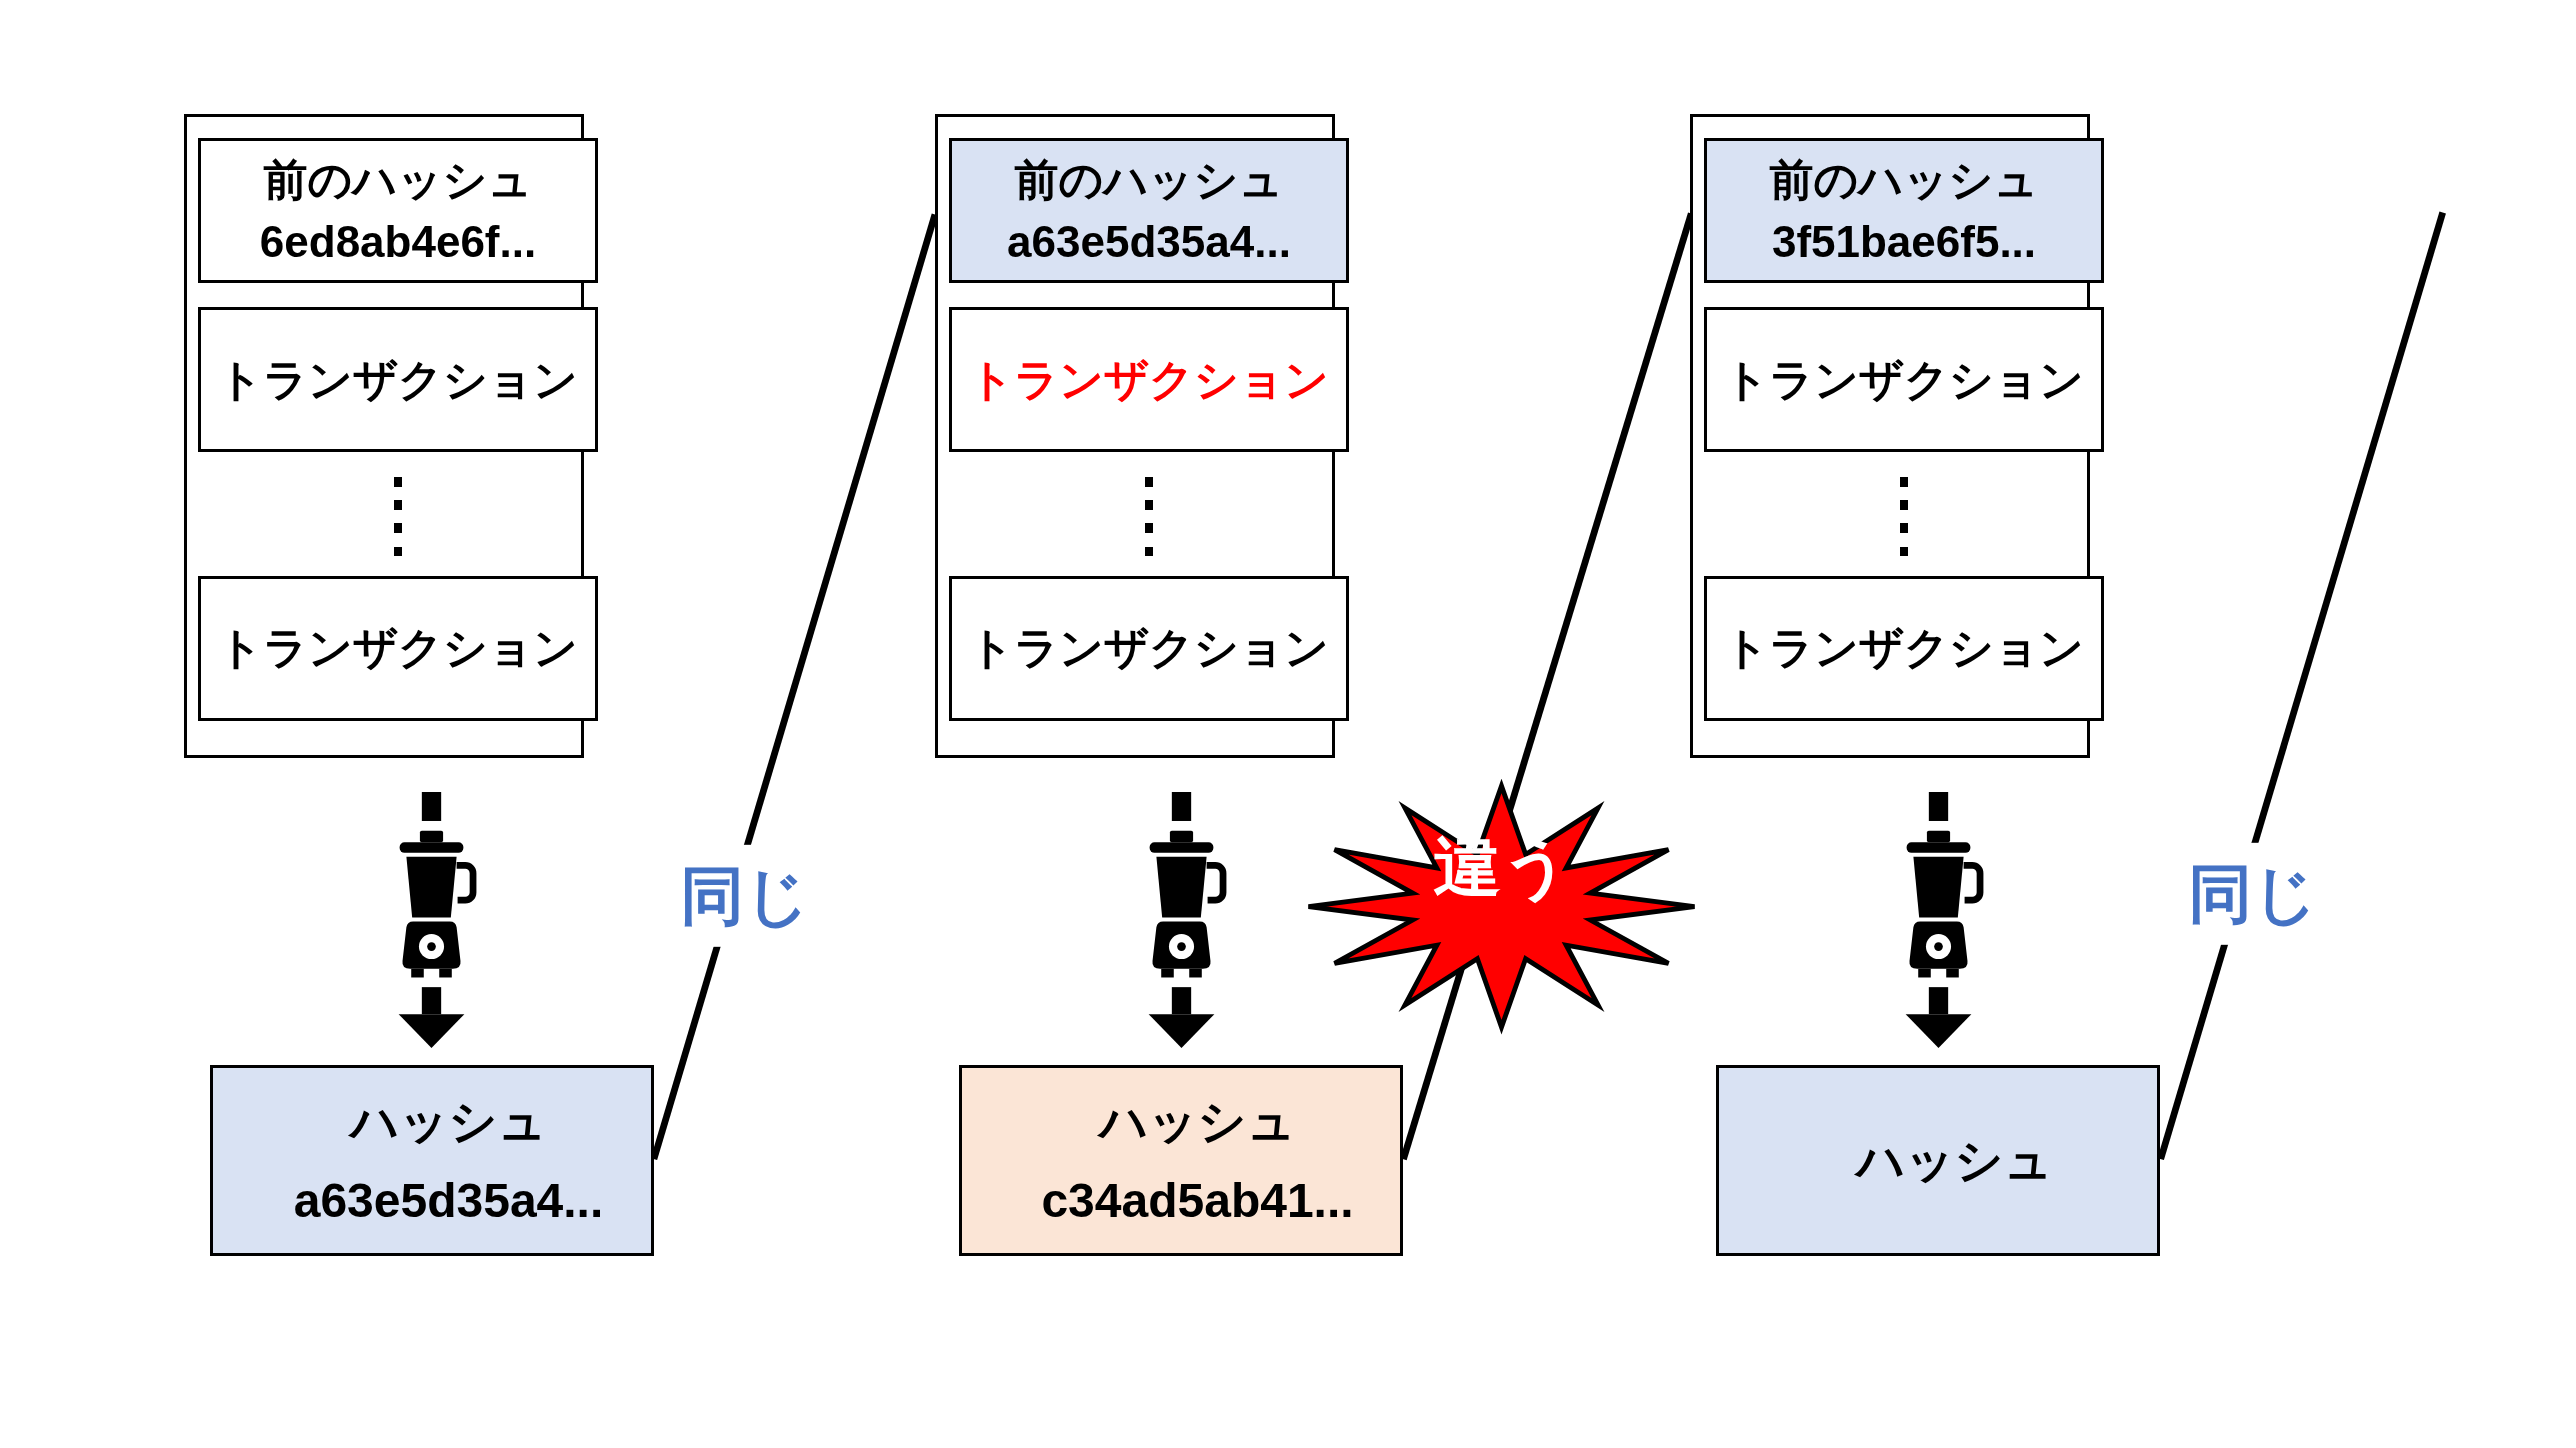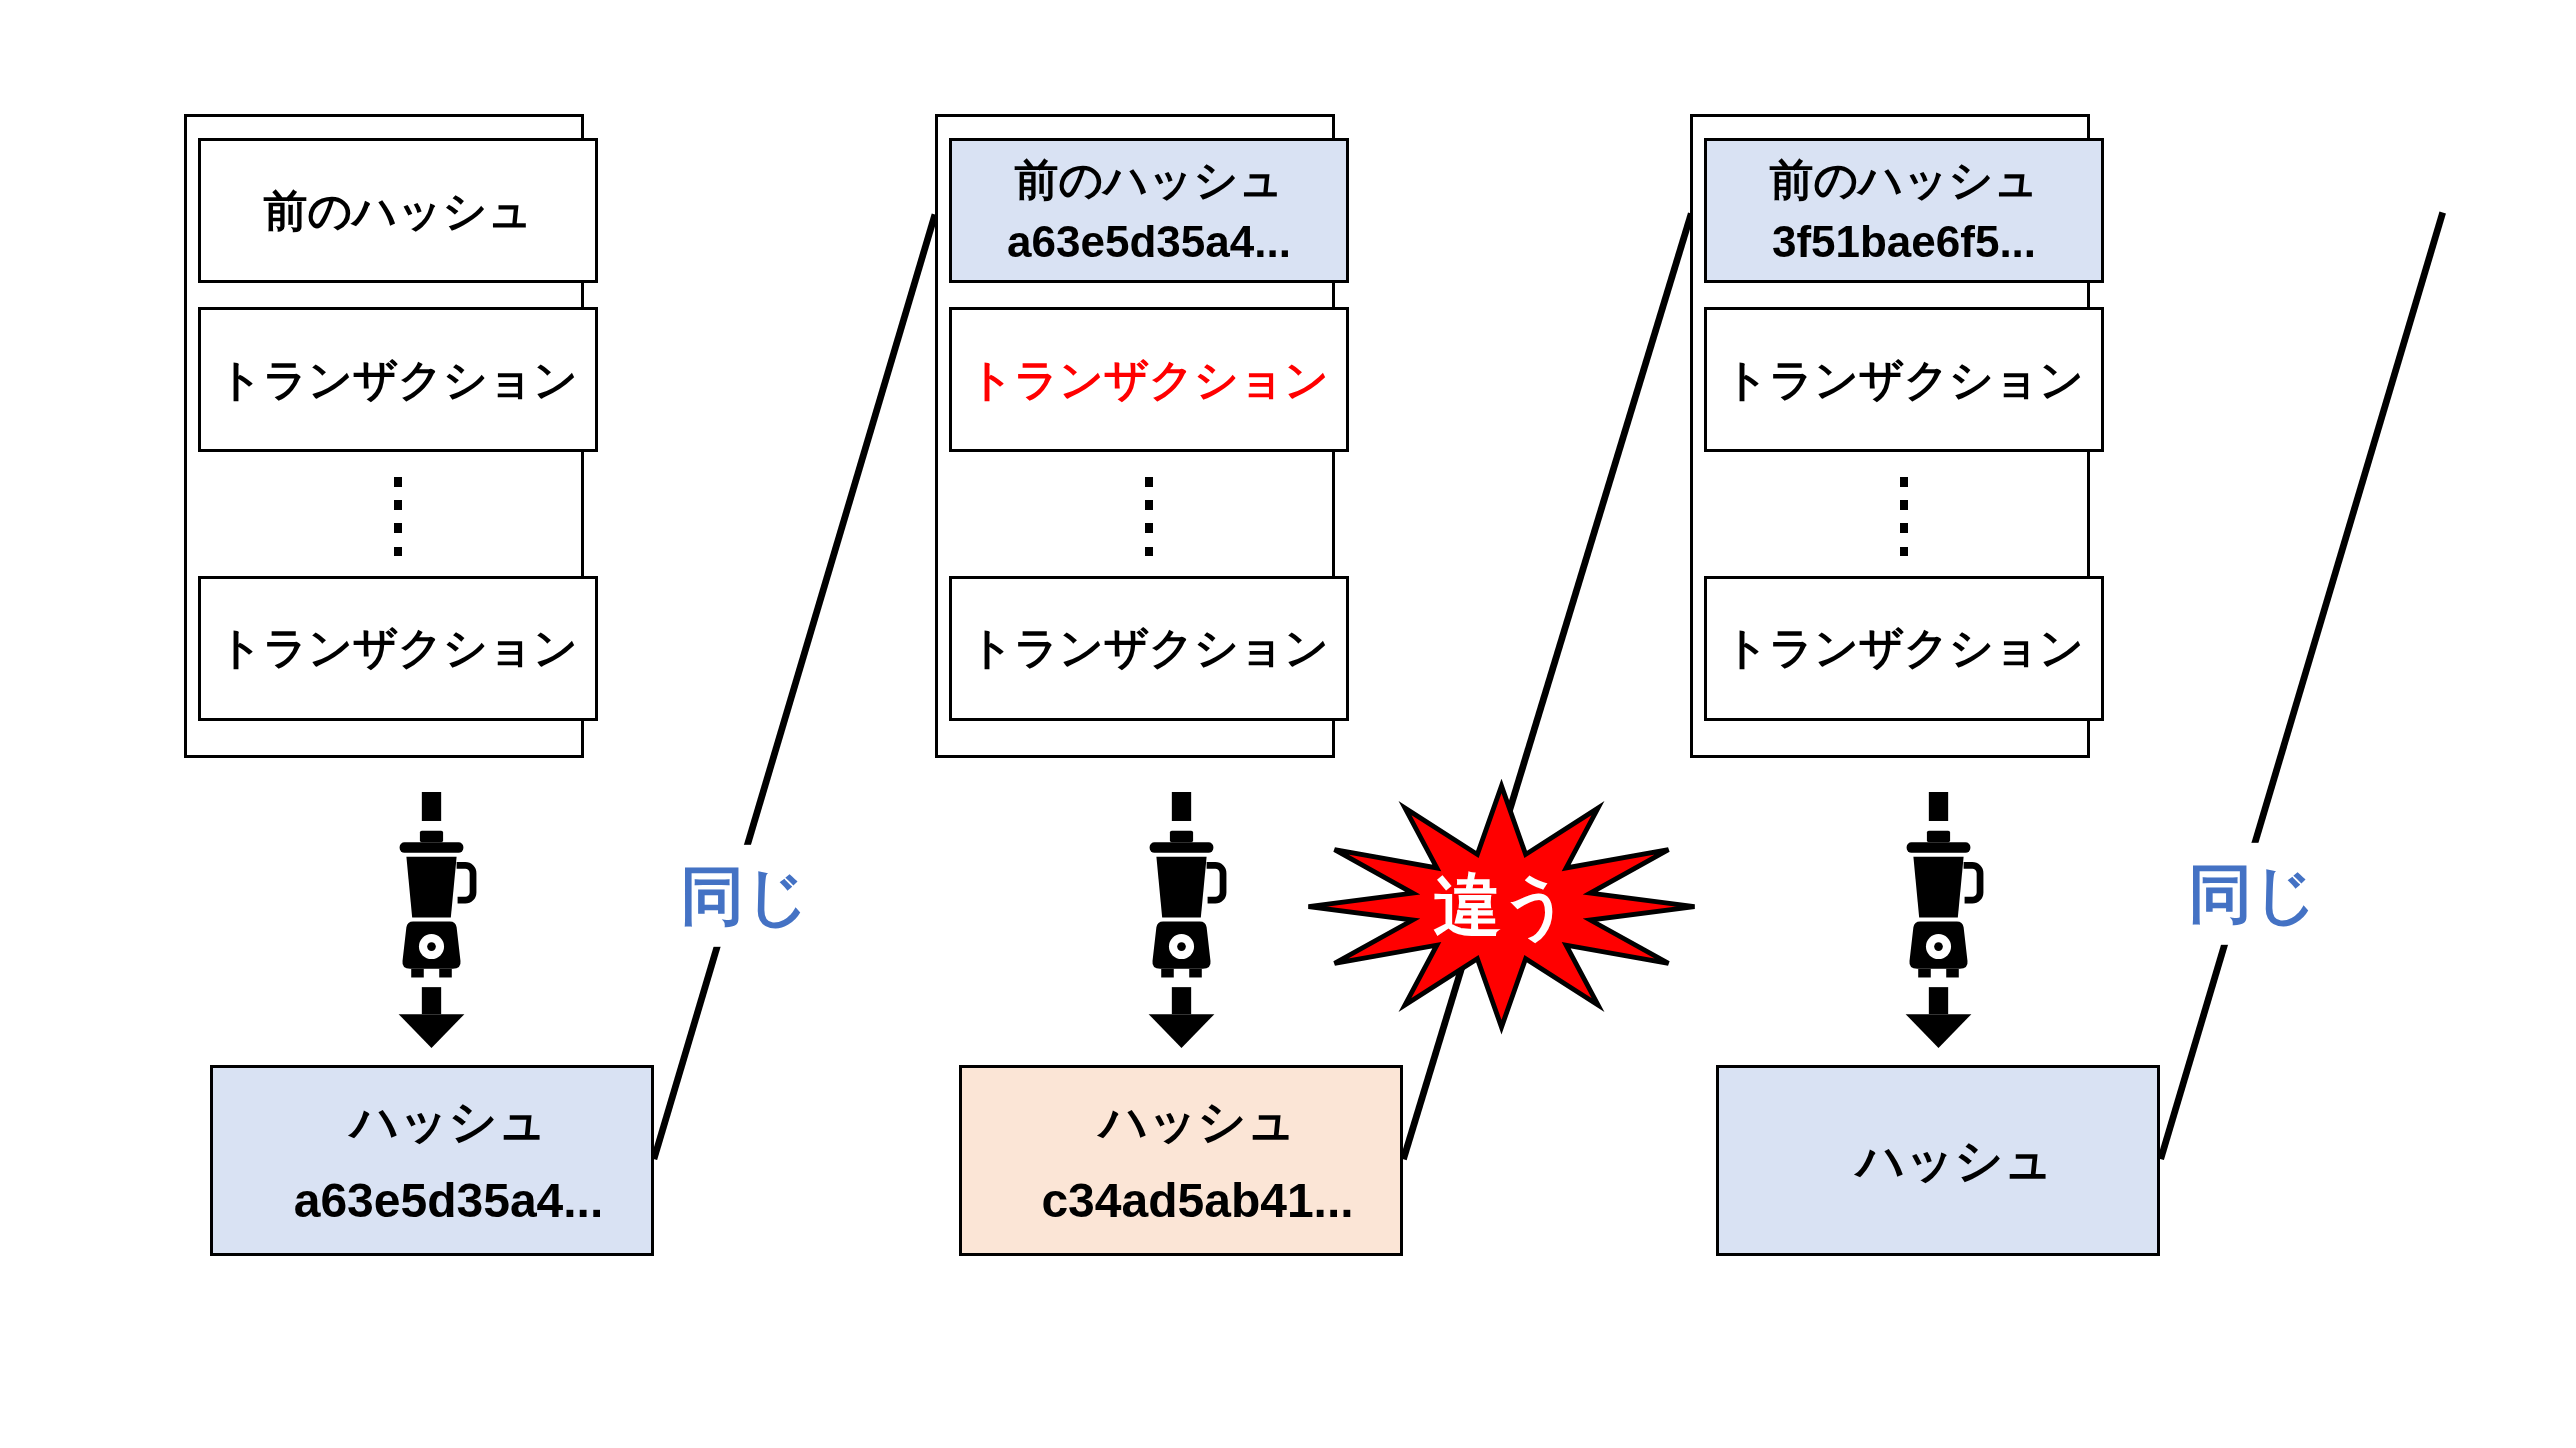--- a/index.html
+++ b/index.html
@@ -108,21 +108,21 @@
   .same-label.s2 { left: 2253px; top: 894px; }
   .burst {
     position: absolute;
     left: 1294px;
     top: 779px;
     z-index: 3;
   }
   .burst-label {
     position: absolute;
     left: 1502px;
-    top: 906px;
+    top: 866px;
     transform: translate(-50%, -50%);
     font-size: 68px;
     font-weight: bold;
     color: #ffffff;
     z-index: 4;
     white-space: nowrap;
   }
 </style>
 </head>
 <body>
@@ -131,20 +131,21 @@
 
   <svg class="overlay" width="2576" height="1449" viewBox="0 0 2667 1500">
     <line x1="677" y1="1200" x2="968" y2="222" stroke="#000" stroke-width="7"></line>
     <line x1="1453" y1="1200" x2="1751" y2="221" stroke="#000" stroke-width="7"></line>
     <line x1="2237" y1="1200" x2="2529" y2="220" stroke="#000" stroke-width="7"></line>
   </svg>
 
   <div class="block b1">
     <div class="ibox header">
       <div>前のハッシュ</div>
+      <div>6ed8ab4e6f...</div>
     </div>
     <div class="ibox tx1">
       <div>トランザクション</div>
     </div>
     <div class="dots">
         <i></i>
         <i></i>
         <i></i>
         <i></i>
       </div>

